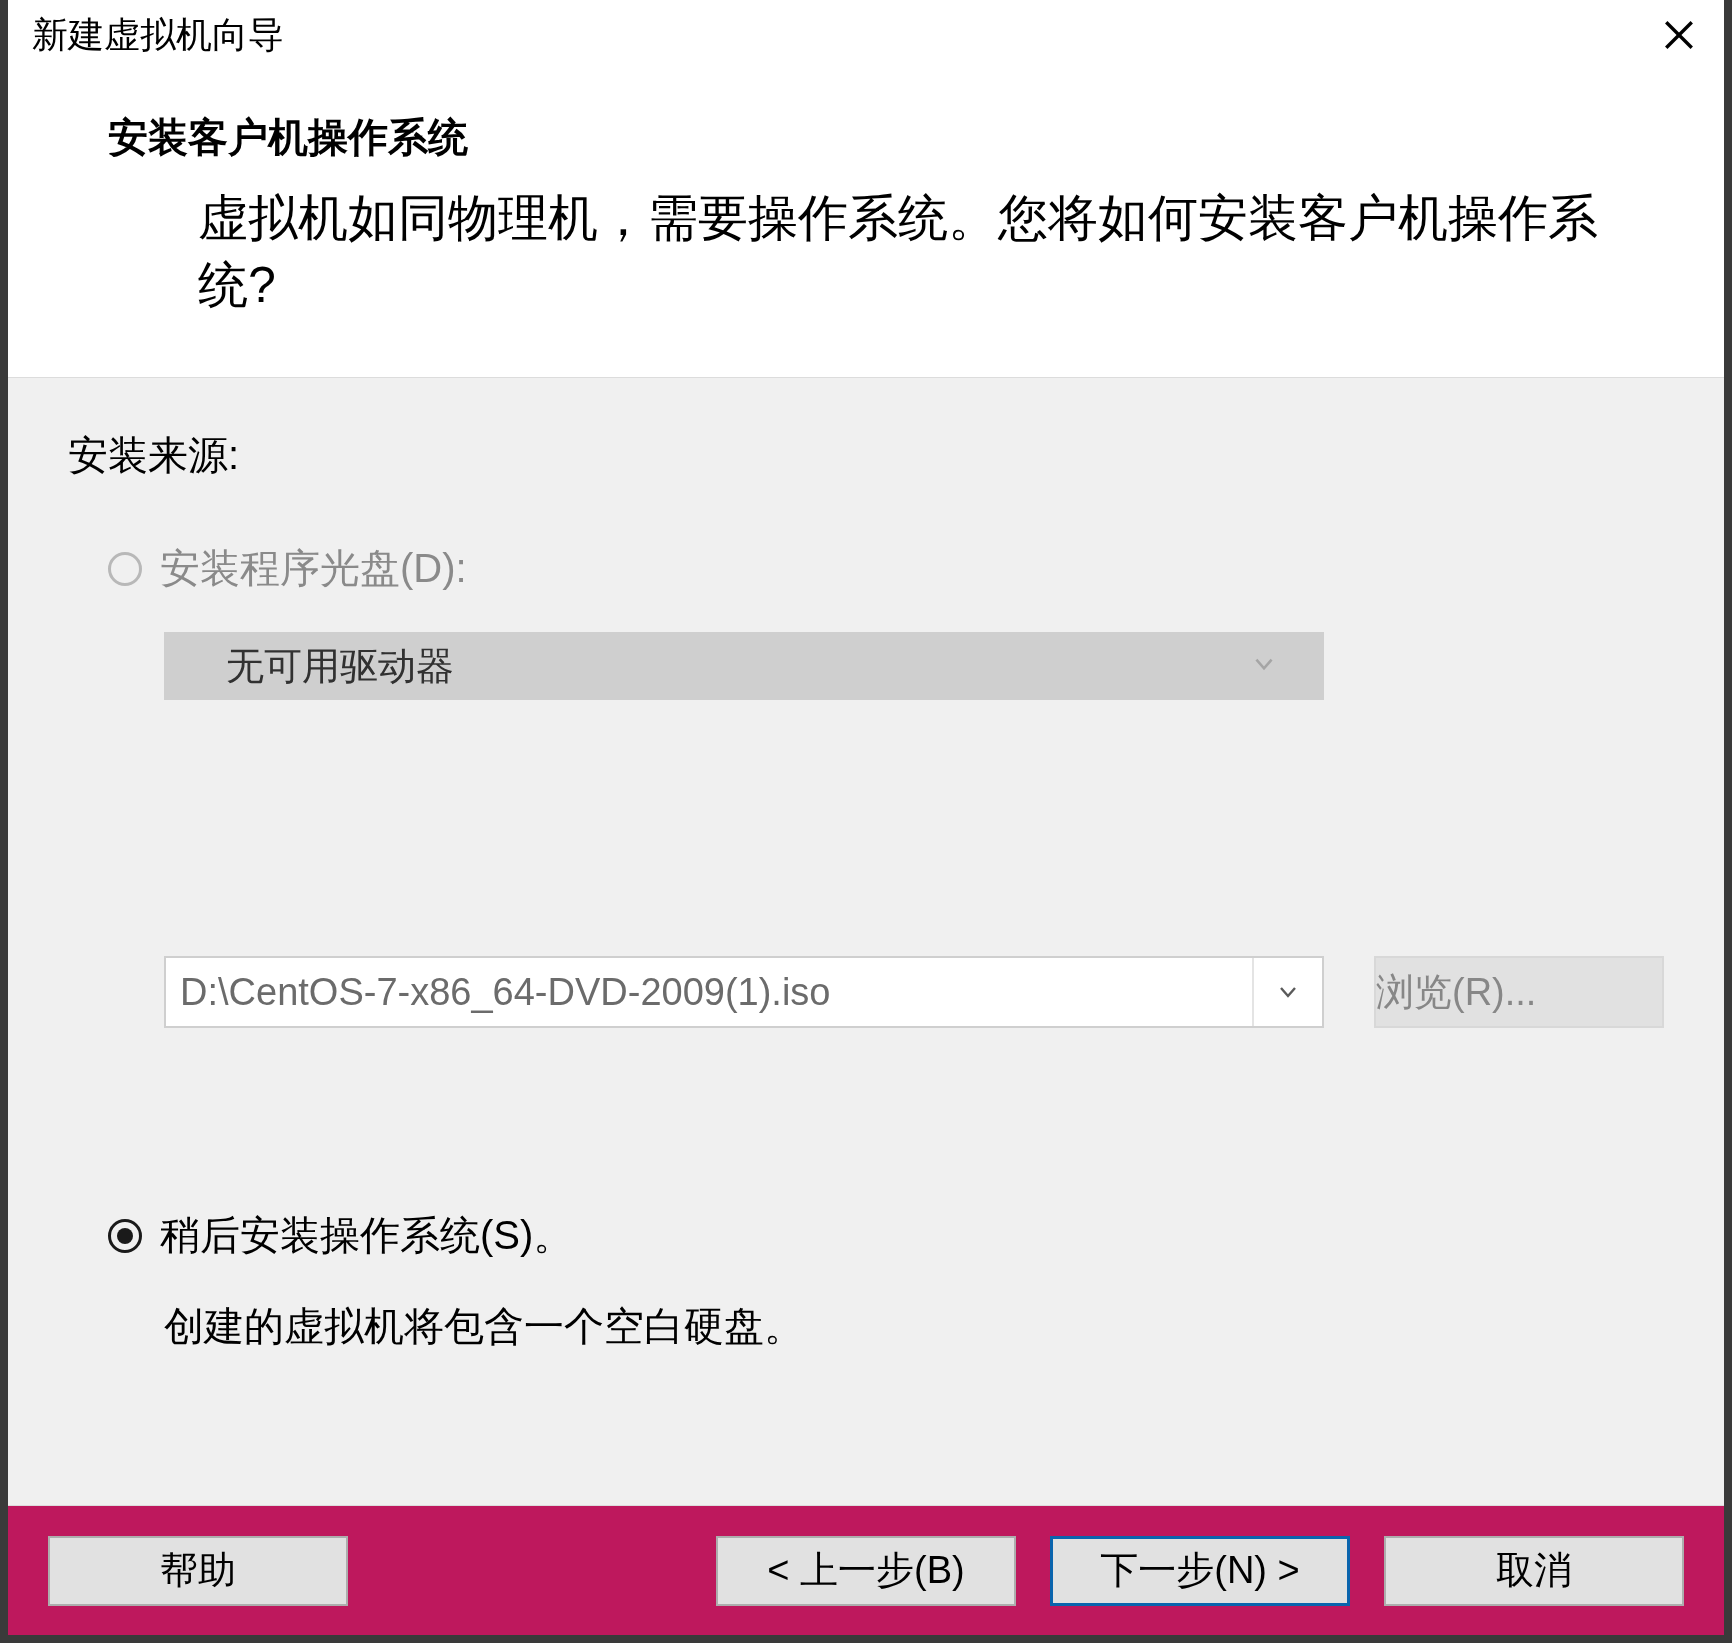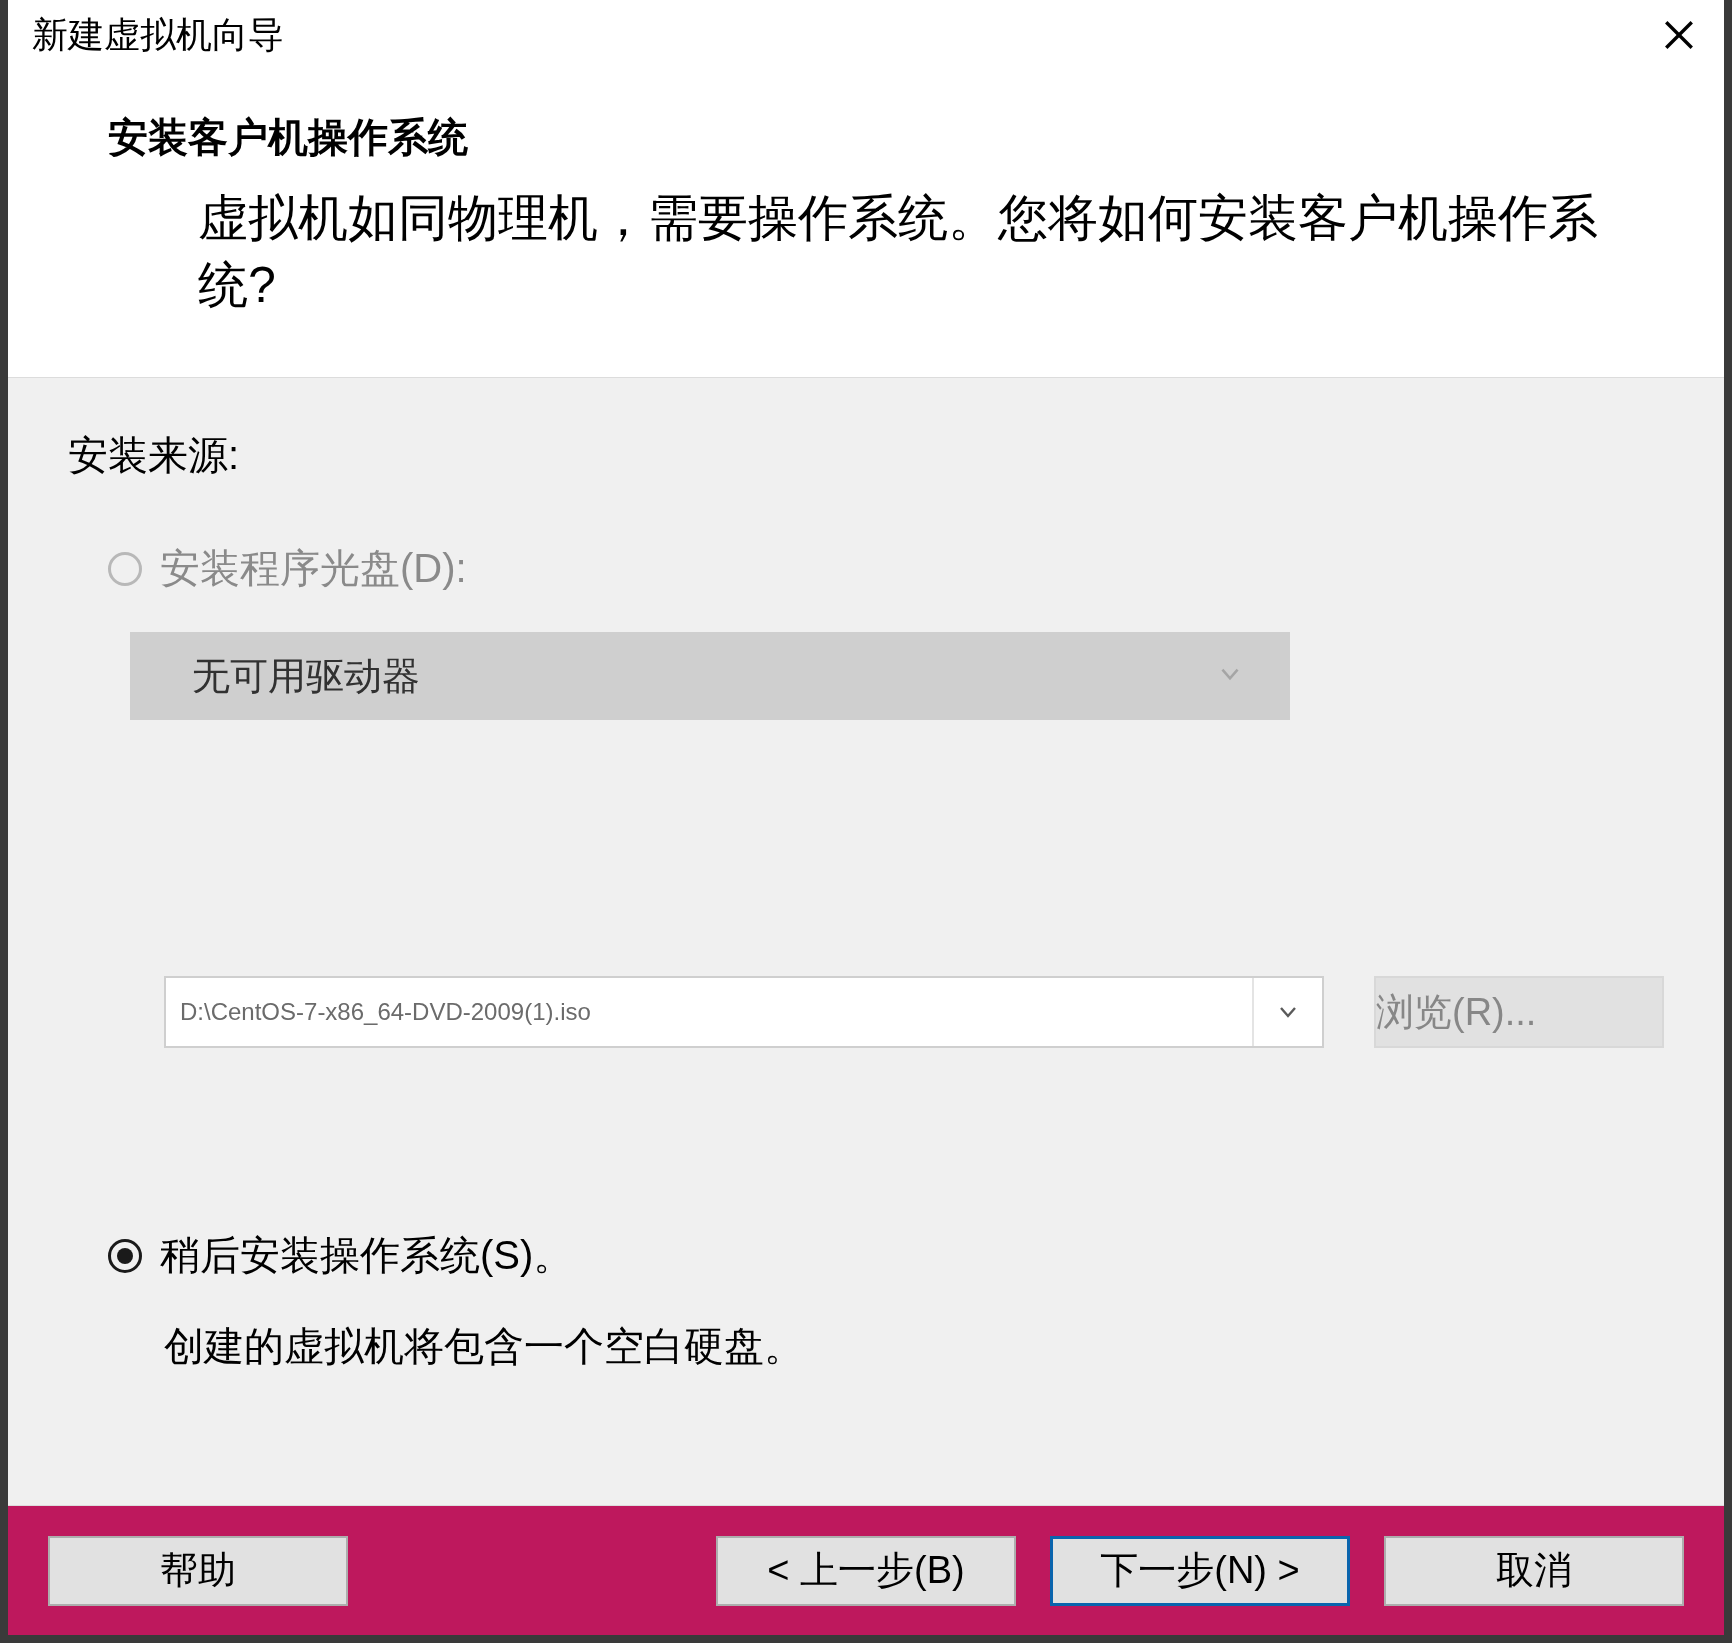--- a/index.html
+++ b/index.html
@@ -100,24 +100,24 @@
   .opt-label { font-size: 40px; color: #000; }
   .opt-label.disabled { color: #8a8a8a; }
   .sub-text {
     font-size: 40px;
     color: #000;
     margin-left: 96px;
     margin-top: 36px;
   }
   
   .disc-dd {
-    margin-left: 62px;
+    margin-left: 96px;
     margin-top: 36px;
     width: 1160px;
-    height: 88px;
+    height: 68px;
     background: #cfcfcf;
     display: flex;
     align-items: center;
     padding: 0 47px 0 62px;
     position: relative;
   }
   .disc-dd-text { font-size: 38px; color: #313131; flex: 1; }
   .disc-dd-chevron svg { width: 26px; height: 26px; opacity: 0.35; }
   
   .iso-row {
@@ -135,21 +135,21 @@
     border: 2px solid #cfcfcf;
     display: flex;
     align-items: center;
     position: relative;
   }
   .iso-combo input {
     flex: 1;
     border: none;
     outline: none;
     height: 100%;
-    font-size: 24px;
+    font-size: 38px;
     color: #6b6b6b;
     padding-left: 14px;
     background: transparent;
     font-family: inherit;
   }
   .iso-combo .dd-btn {
     width: 70px;
     height: 100%;
     border-left: 2px solid #e4e4e4;
     display: flex;

